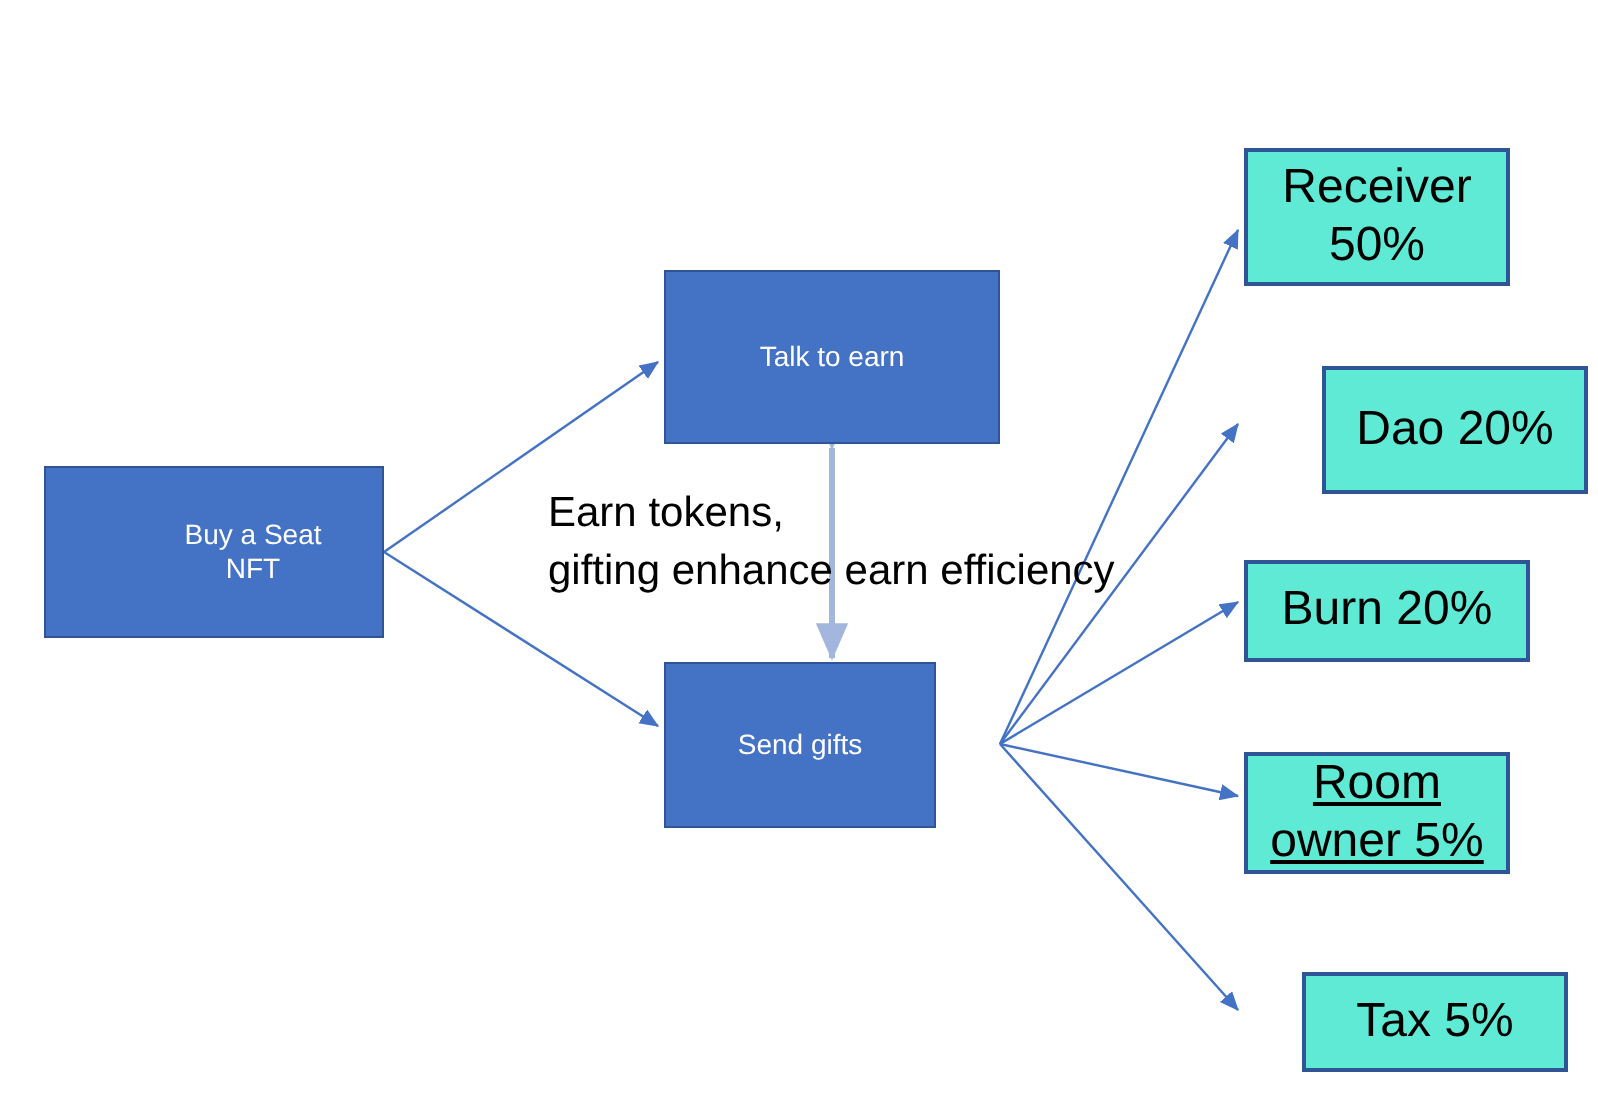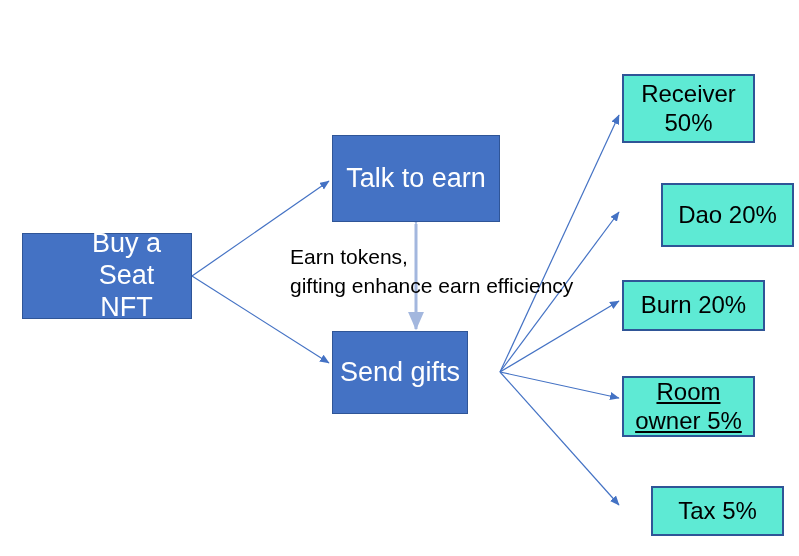--- a/index.html
+++ b/index.html
@@ -35,21 +35,21 @@
     display: flex;
     align-items: center;
     justify-content: center;
     text-align: center;
     line-height: 1.18;
   }
   .node-filled {
     background: #4472C4;
     border: 1px solid #2F5597;
     color: #ffffff;
-    font-size: 27px;
+    font-size: 14px;
   }
   .node-outlined {
     background: #5eead4;
     border: 2px solid #2F5597;
     color: #000000;
     font-size: 24px;
   }
   .node-label {
     white-space: pre-line;
     display: block;
@@ -115,17 +115,17 @@
       </div>
       <div class="node node-outlined" style="left: 622px; top: 376px; width: 133px; height: 61px; text-decoration: underline;">
         <span class="node-label">Room
 owner 5%</span>
       </div>
       <div class="node node-outlined" style="left: 622px; top: 486px; width: 133px; height: 50px; margin-left: 29px;">
         <span class="node-label">Tax 5%</span>
       </div>
     </div>
   <div id="text-layer">
-      <div class="free-text" style="left: 290px; top: 243px;">Earn tokens,
+      <div class="free-text" style="left: 274px; top: 243px;">Earn tokens,
 gifting enhance earn efficiency</div>
     </div>
 
 </div>
 
 </body></html>

